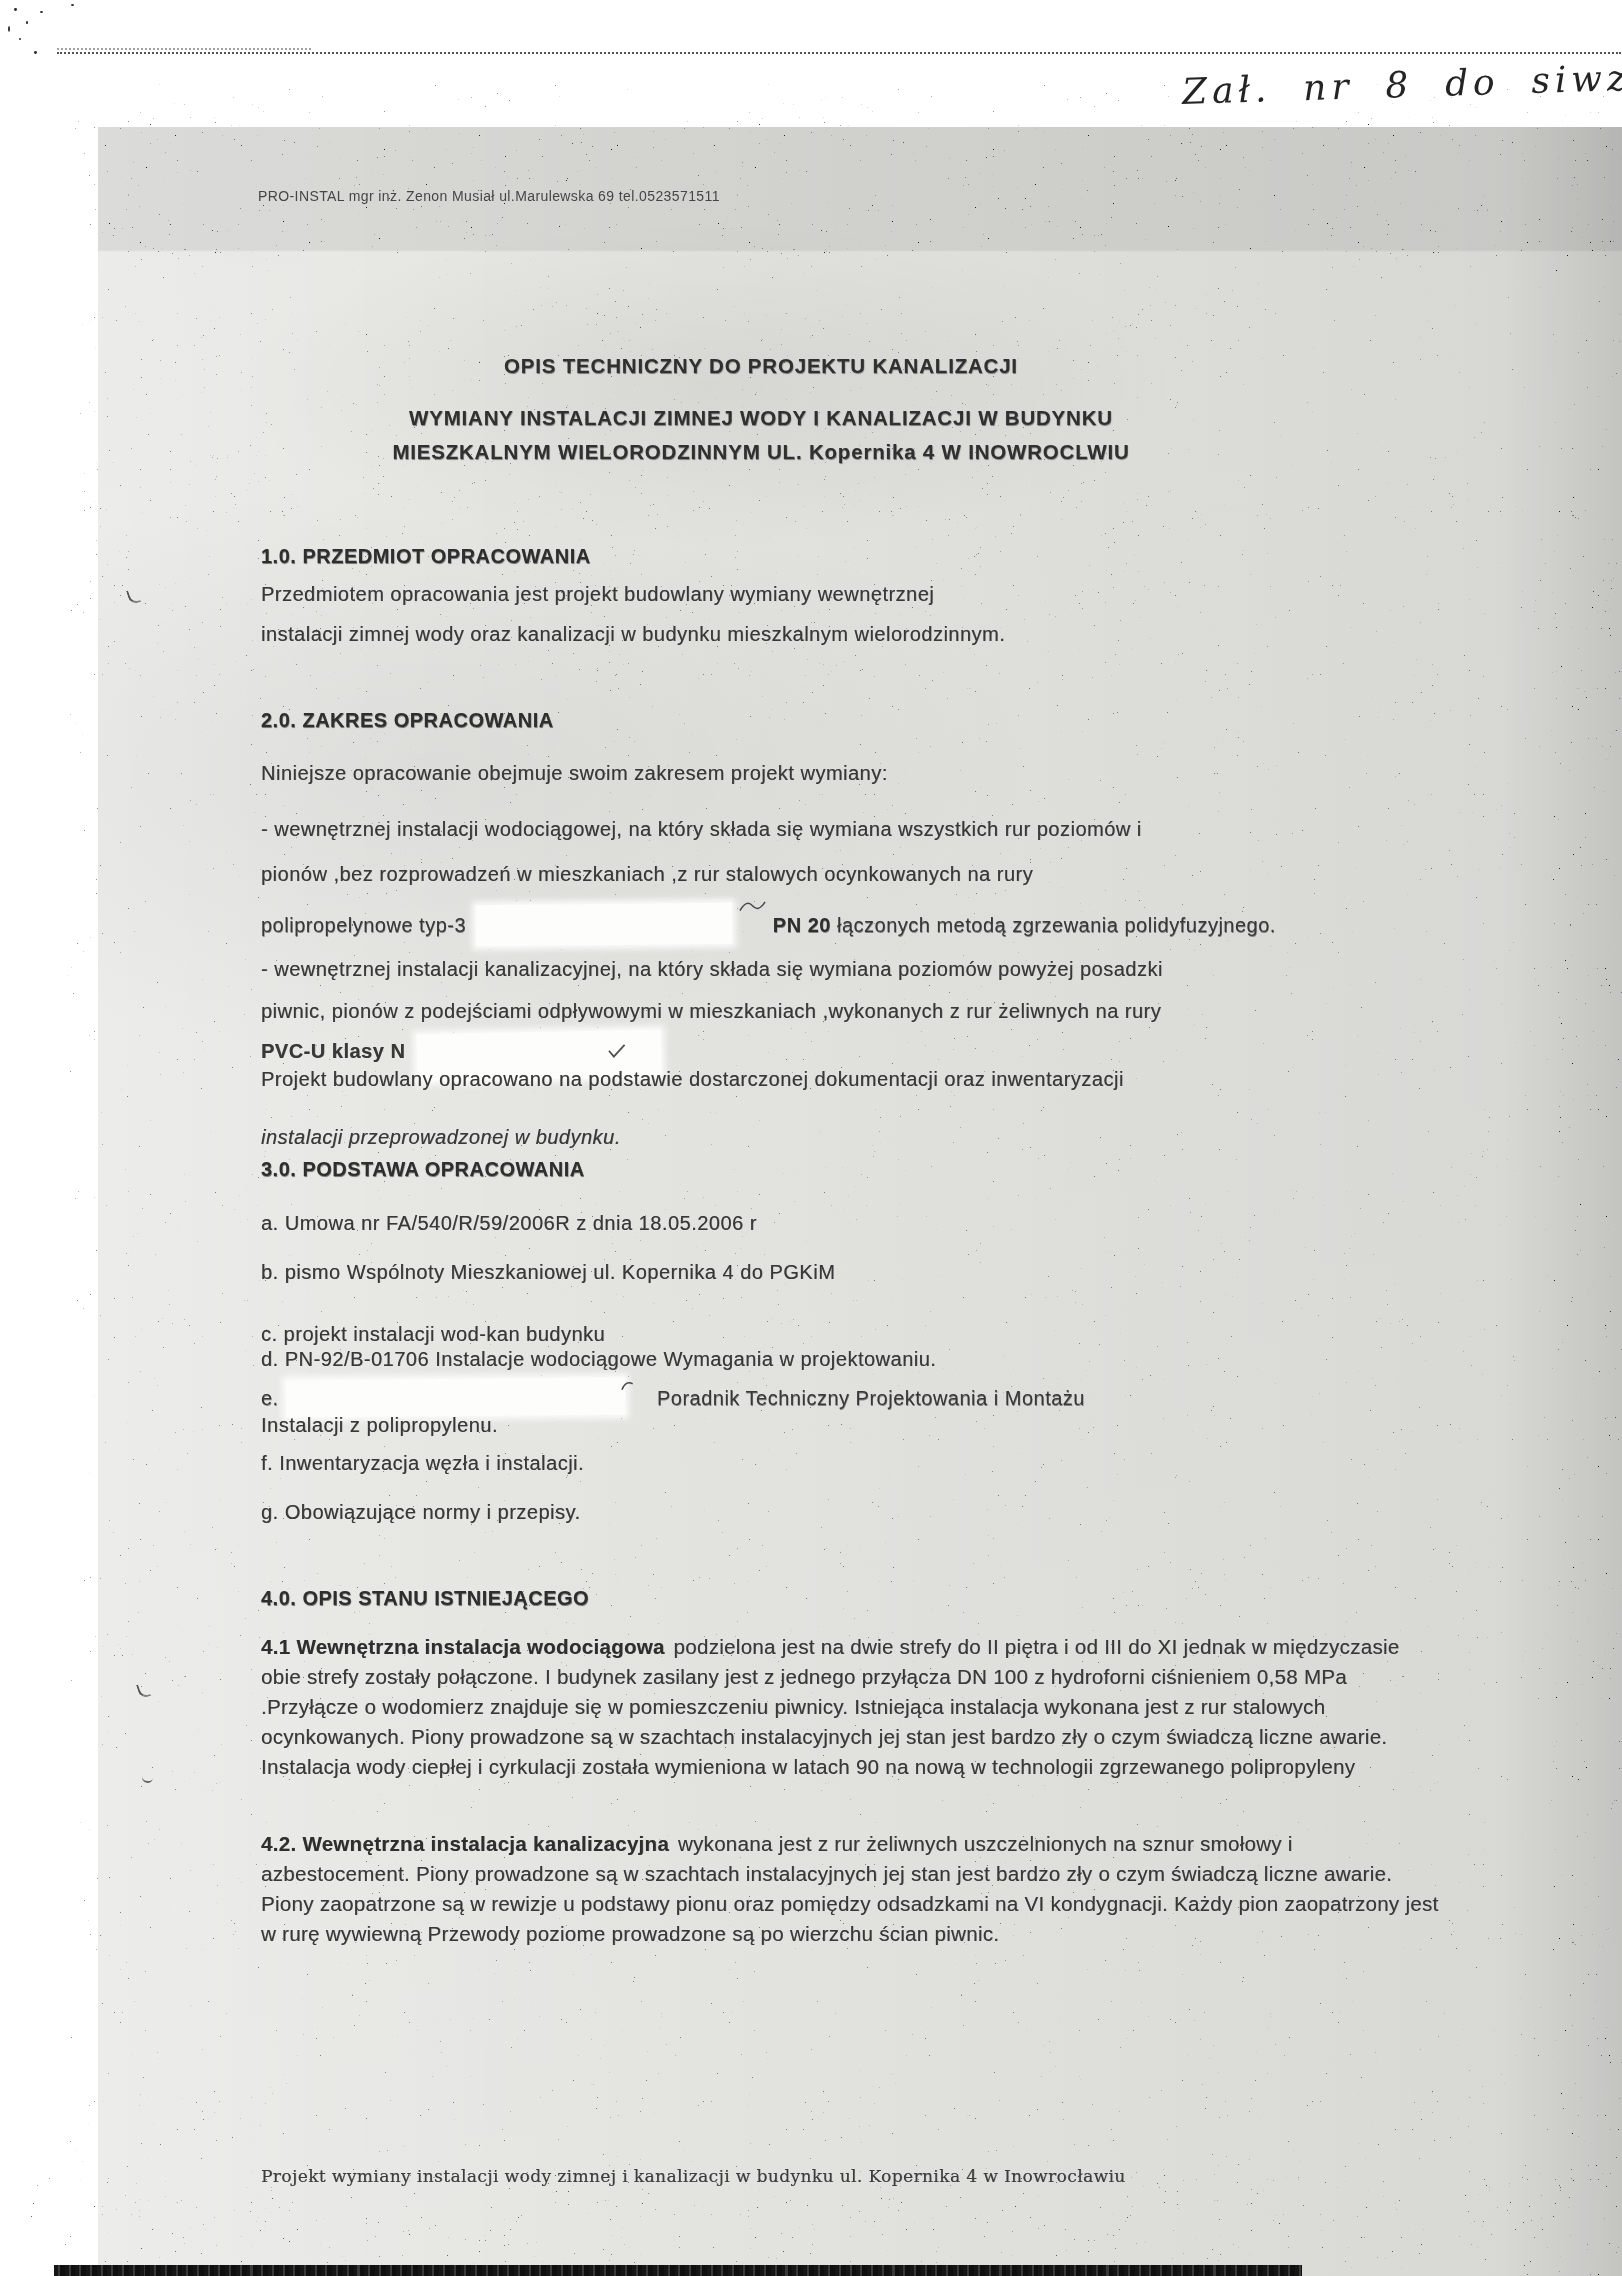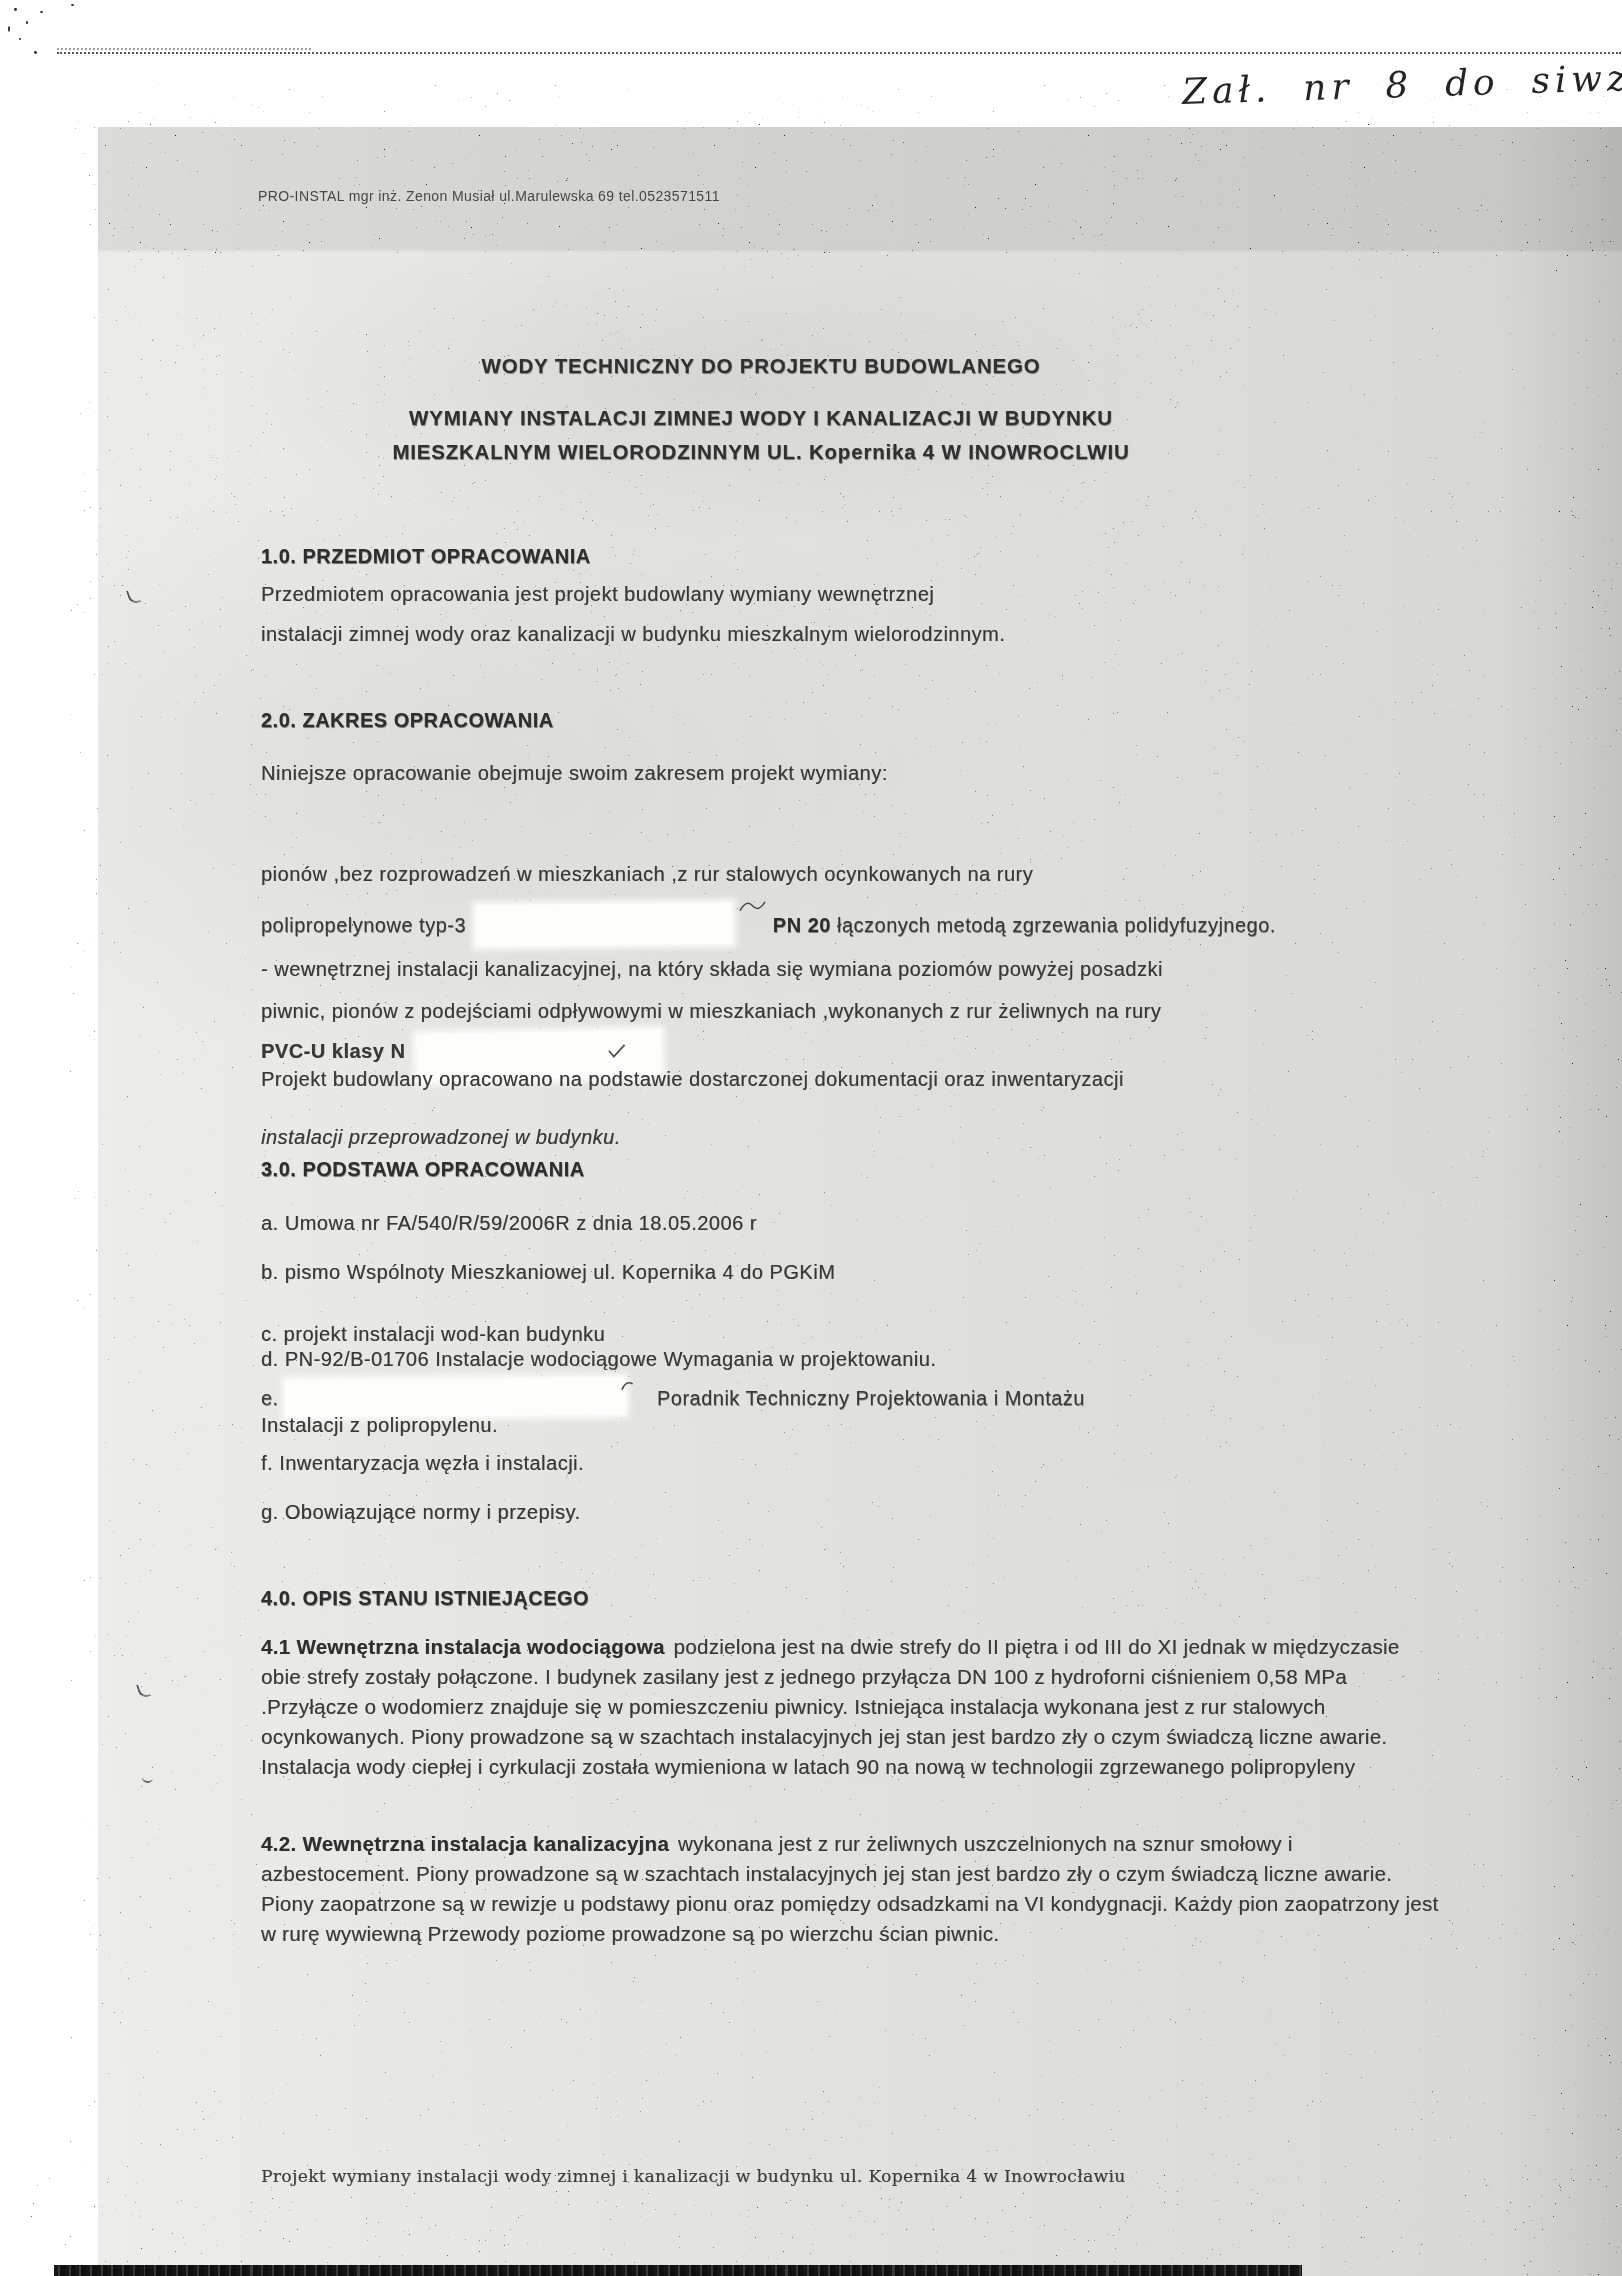--- a/index.html
+++ b/index.html
@@ -107,31 +107,32 @@
   </svg>
 
   <div class="content">
 
     <div class="blot" style="left:128px;top:589px;"></div>
     <div class="blot" style="left:138px;top:1683px;"></div>
     <div class="blot2" style="left:142px;top:1773px;"></div>
 
     <div class="company">PRO-INSTAL mgr inż. Zenon Musiał ul.Marulewska 69 tel.0523571511</div>
 
-    <div class="tl" style="top:354px;">WODY TECHNICZNY  DO PROJEKTU BUDOWLANEGO</div>
+    <div class="tl" style="top:354px;">OPIS TECHNICZNY  DO PROJEKTU KANALIZACJI</div>
     <div class="tl" style="top:406px;">WYMIANY INSTALACJI ZIMNEJ WODY I KANALIZACJI W BUDYNKU</div>
     <div class="tl" style="top:440px;">MIESZKALNYM WIELORODZINNYM UL. Kopernika 4 W INOWROCLWIU</div>
 
     <div class="ln hd" style="top:545px;">1.0. PRZEDMIOT OPRACOWANIA</div>
     <div class="ln" style="top:583px;">Przedmiotem opracowania jest projekt budowlany wymiany wewnętrznej</div>
     <div class="ln" style="top:623px;">instalacji zimnej wody oraz kanalizacji w budynku mieszkalnym wielorodzinnym.</div>
 
     <div class="ln hd" style="top:709px;">2.0. ZAKRES OPRACOWANIA</div>
     <div class="ln" style="top:762px;">Niniejsze opracowanie obejmuje swoim zakresem projekt wymiany:</div>
 
+    <div class="ln" style="top:818px;">- wewnętrznej instalacji wodociągowej, na który składa się wymiana wszystkich rur poziomów i</div>
     <div class="ln" style="top:863px;">pionów ,bez rozprowadzeń w mieszkaniach ,z rur stalowych ocynkowanych na rury</div>
     <div class="ln" style="top:904px;">
       <span>polipropelynowe typ-3</span><span class="redact rd1"></span><span class="artifact" style="top:-17.6px;"><svg width="29" height="17.6" viewBox="0 0 30 18">
             <path d="M2 14 Q9 2 15 9 T28 5" fill="none" stroke="#4a4a4a" stroke-width="1.6"></path>
           </svg></span>
       <span class="b">PN 20</span>
       <span>łączonych metodą zgrzewania polidyfuzyjnego.</span>
     </div>
 
     <div class="ln" style="top:1000px;">piwnic, pionów z podejściami odpływowymi w mieszkaniach ,wykonanych z rur żeliwnych na rury</div>

